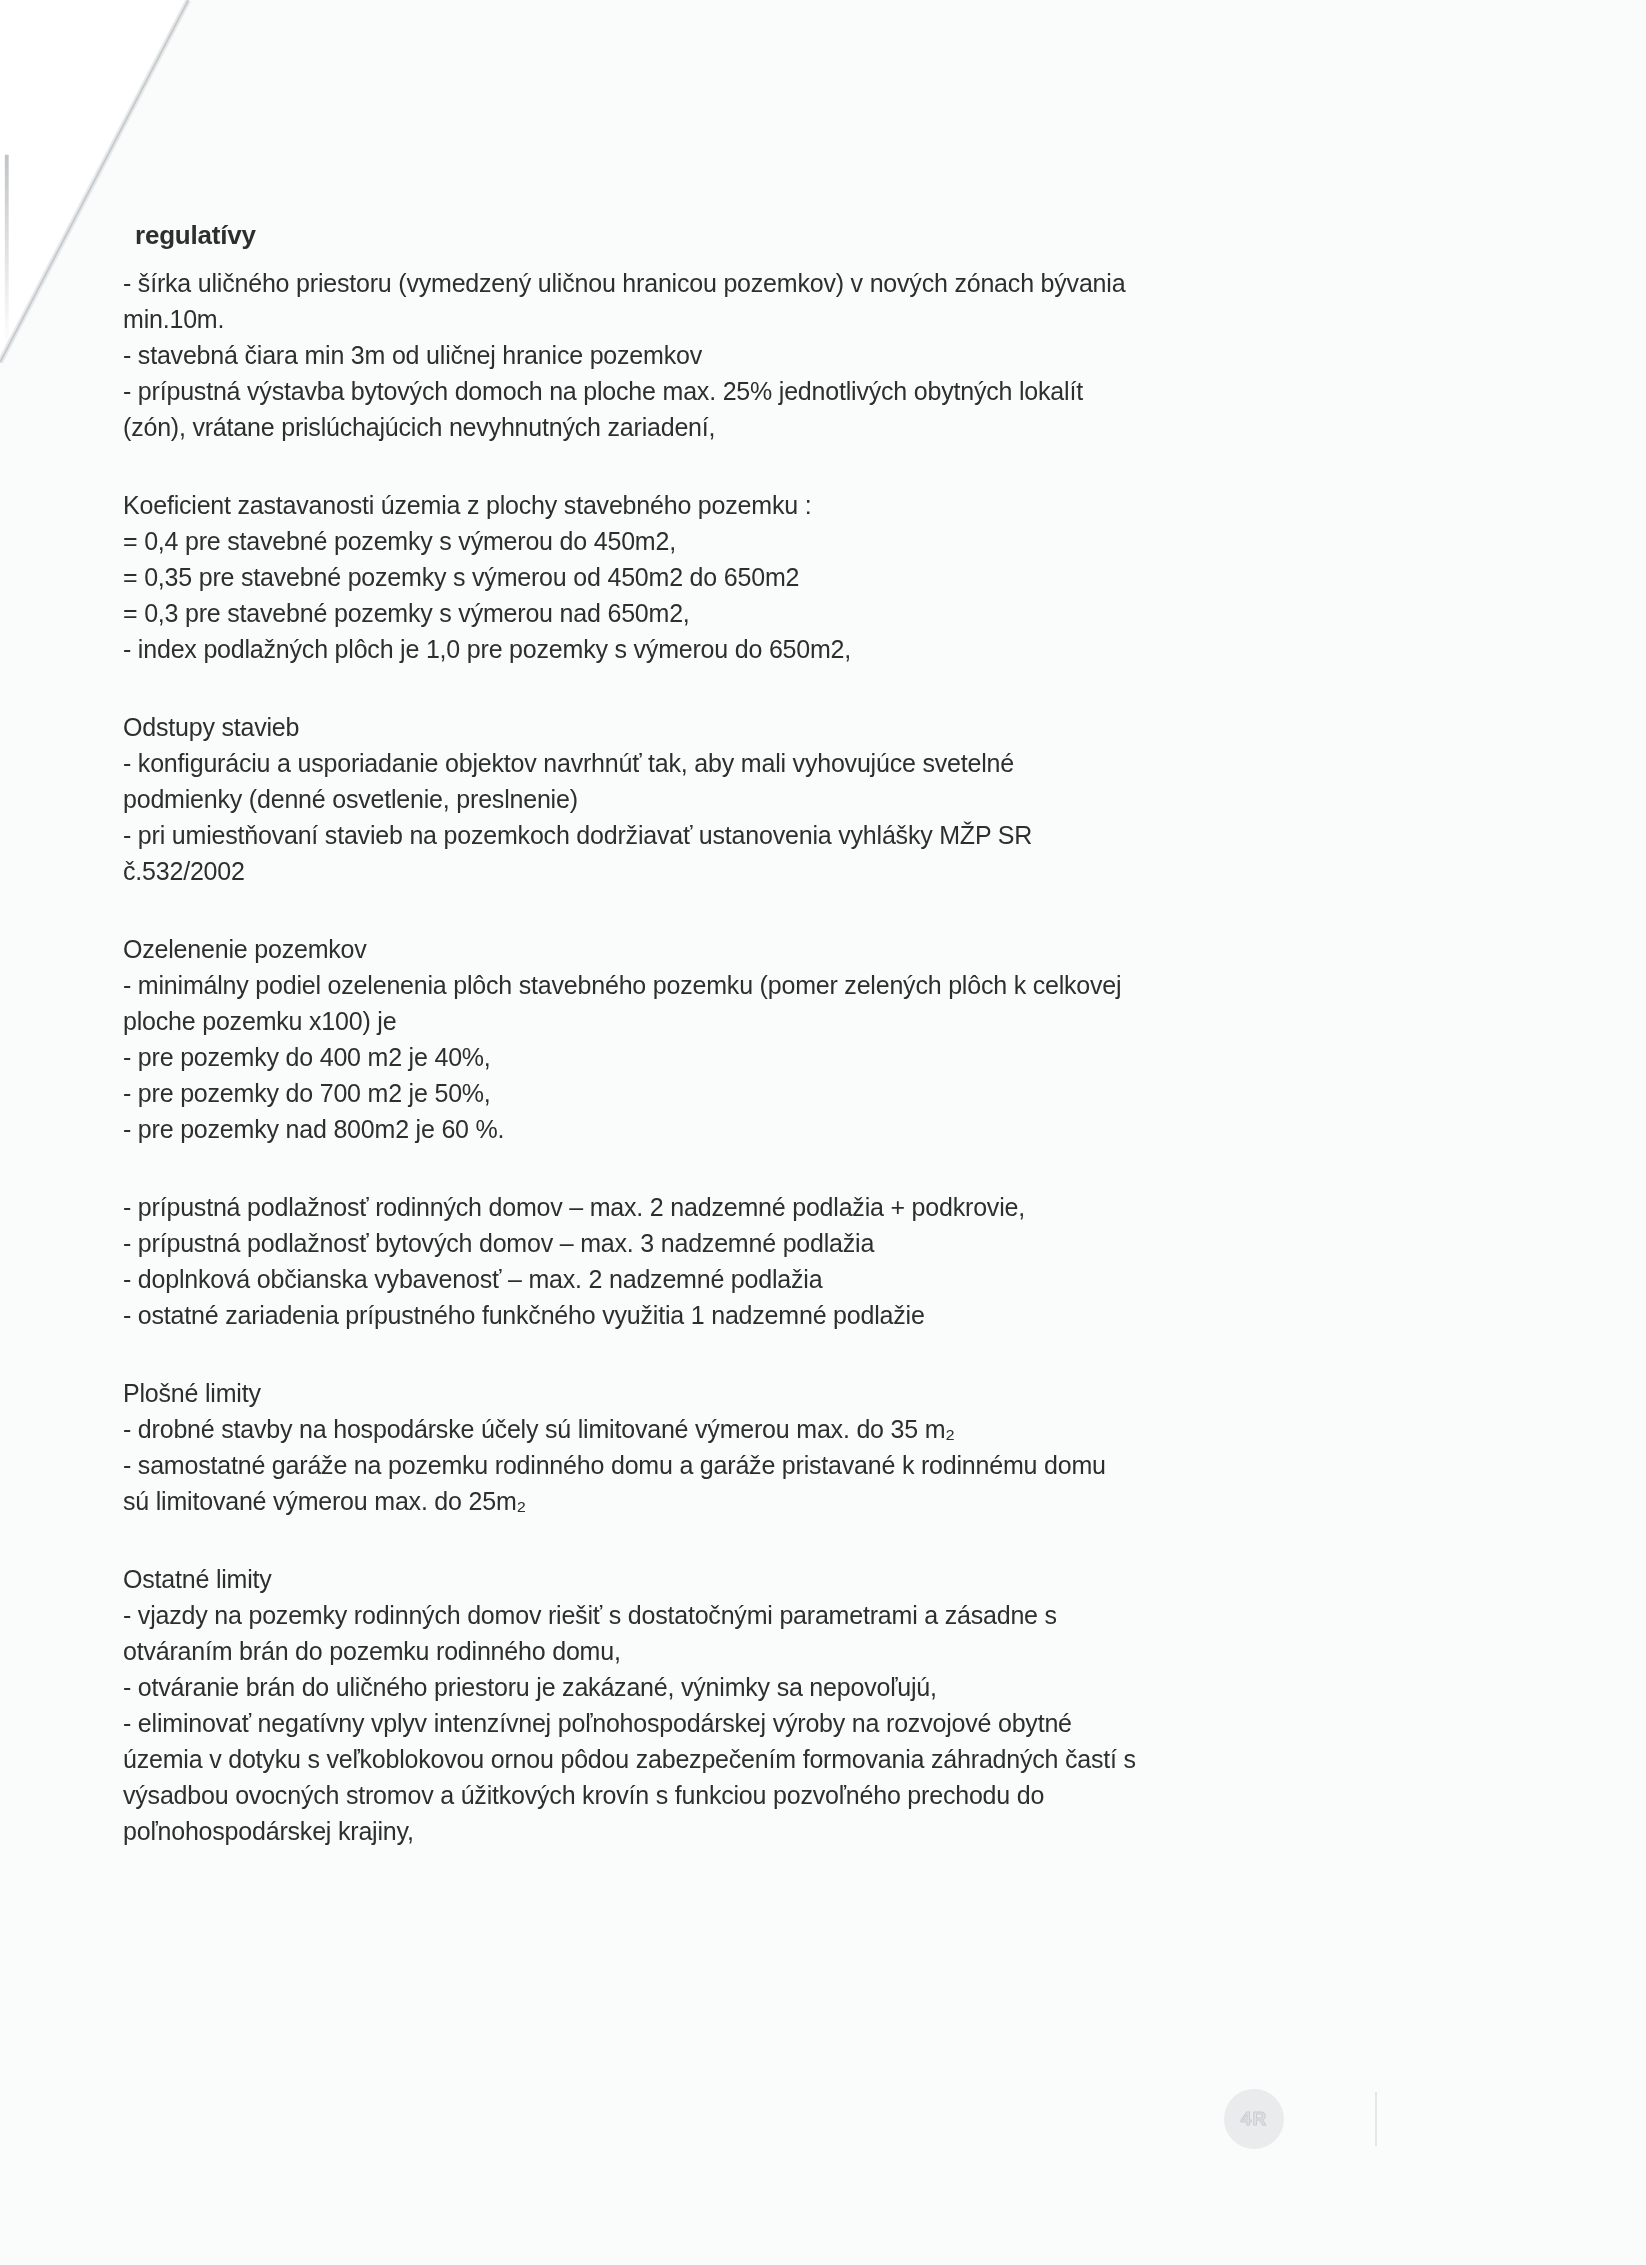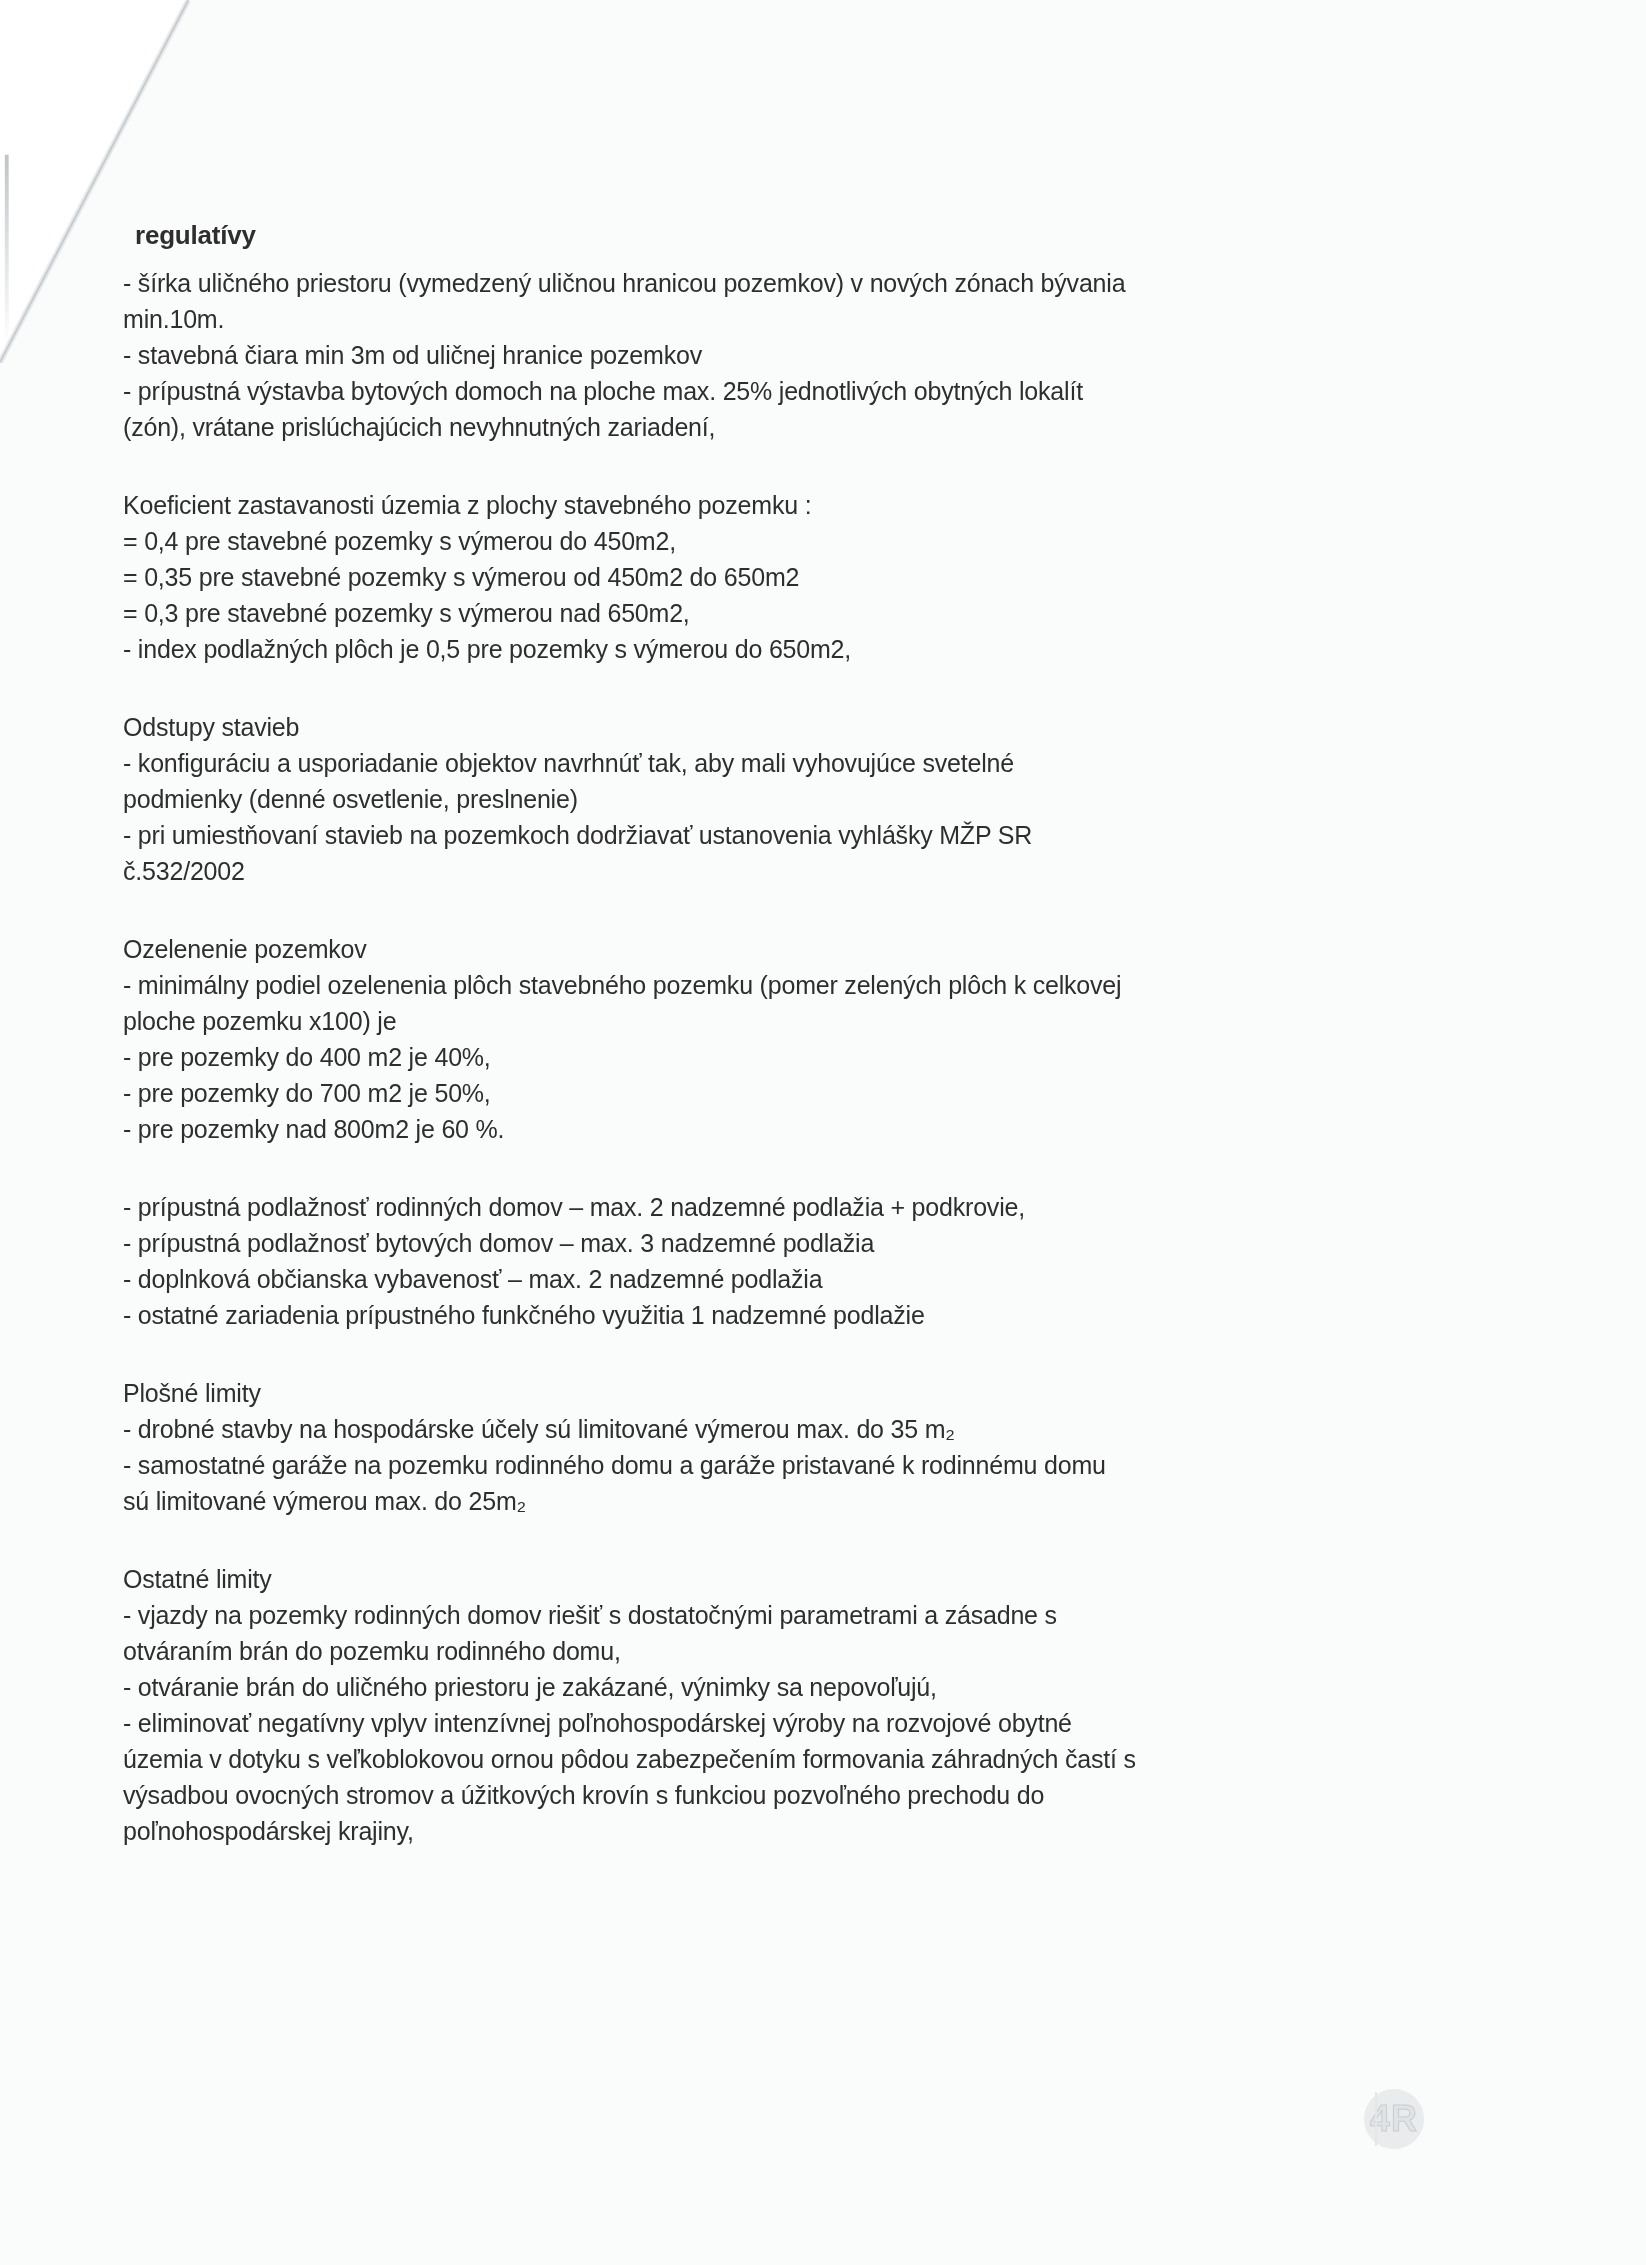--- a/index.html
+++ b/index.html
@@ -24,24 +24,24 @@
     color:var(--ink);
     font-size:25px;line-height:36px;letter-spacing:-0.2px;
   }
   .doc-title{
     font-weight:700;font-size:26px;line-height:36px;margin:12px;
   }
   .section{margin:0;}
   .section + .section{margin-top:42px;}
   .line,.section-heading{white-space:nowrap;}
   .watermark-circle{
-    position:absolute;left:1364px;top:2089px;width:60px;height:60px;
+    position:absolute;left:1224px;top:2089px;width:60px;height:60px;
     border-radius:50%;background:var(--watermark-bg);
     display:flex;align-items:center;justify-content:center;
-    font-weight:700;font-size:36px;letter-spacing:1px;
+    font-weight:700;font-size:19px;letter-spacing:1px;
     color:var(--watermark-fill);
     -webkit-text-stroke:1px var(--watermark-stroke);
   }
   .watermark-divider{
     position:absolute;left:1375px;top:2092px;width:1.9px;height:54px;
     background:#e4e6e8;
   }
 </style>
 </head>
 <body>
@@ -69,21 +69,21 @@
           <div class="line">min.10m.</div>
           <div class="line">- stavebná čiara min 3m od uličnej hranice pozemkov</div>
           <div class="line">- prípustná výstavba bytových domoch na ploche max. 25% jednotlivých obytných lokalít</div>
           <div class="line">(zón), vrátane prislúchajúcich nevyhnutných zariadení,</div>
         </div>
         <div class="section">
           <div class="section-heading">Koeficient zastavanosti územia z plochy stavebného pozemku :</div>
           <div class="line">= 0,4 pre stavebné pozemky s výmerou do 450m2,</div>
           <div class="line">= 0,35 pre stavebné pozemky s výmerou od 450m2 do 650m2</div>
           <div class="line">= 0,3 pre stavebné pozemky s výmerou nad 650m2,</div>
-          <div class="line">- index podlažných plôch je 0,5 pre pozemky s výmerou do 650m2,</div>
+          <div class="line">- index podlažných plôch je 1,0 pre pozemky s výmerou do 650m2,</div>
         </div>
         <div class="section">
           <div class="section-heading">Odstupy stavieb</div>
           <div class="line">- konfiguráciu a usporiadanie objektov navrhnúť tak, aby mali vyhovujúce svetelné</div>
           <div class="line">podmienky (denné osvetlenie, preslnenie)</div>
           <div class="line">- pri umiestňovaní stavieb na pozemkoch dodržiavať ustanovenia vyhlášky MŽP SR</div>
           <div class="line">č.532/2002</div>
         </div>
         <div class="section">
           <div class="section-heading">Ozelenenie pozemkov</div>

